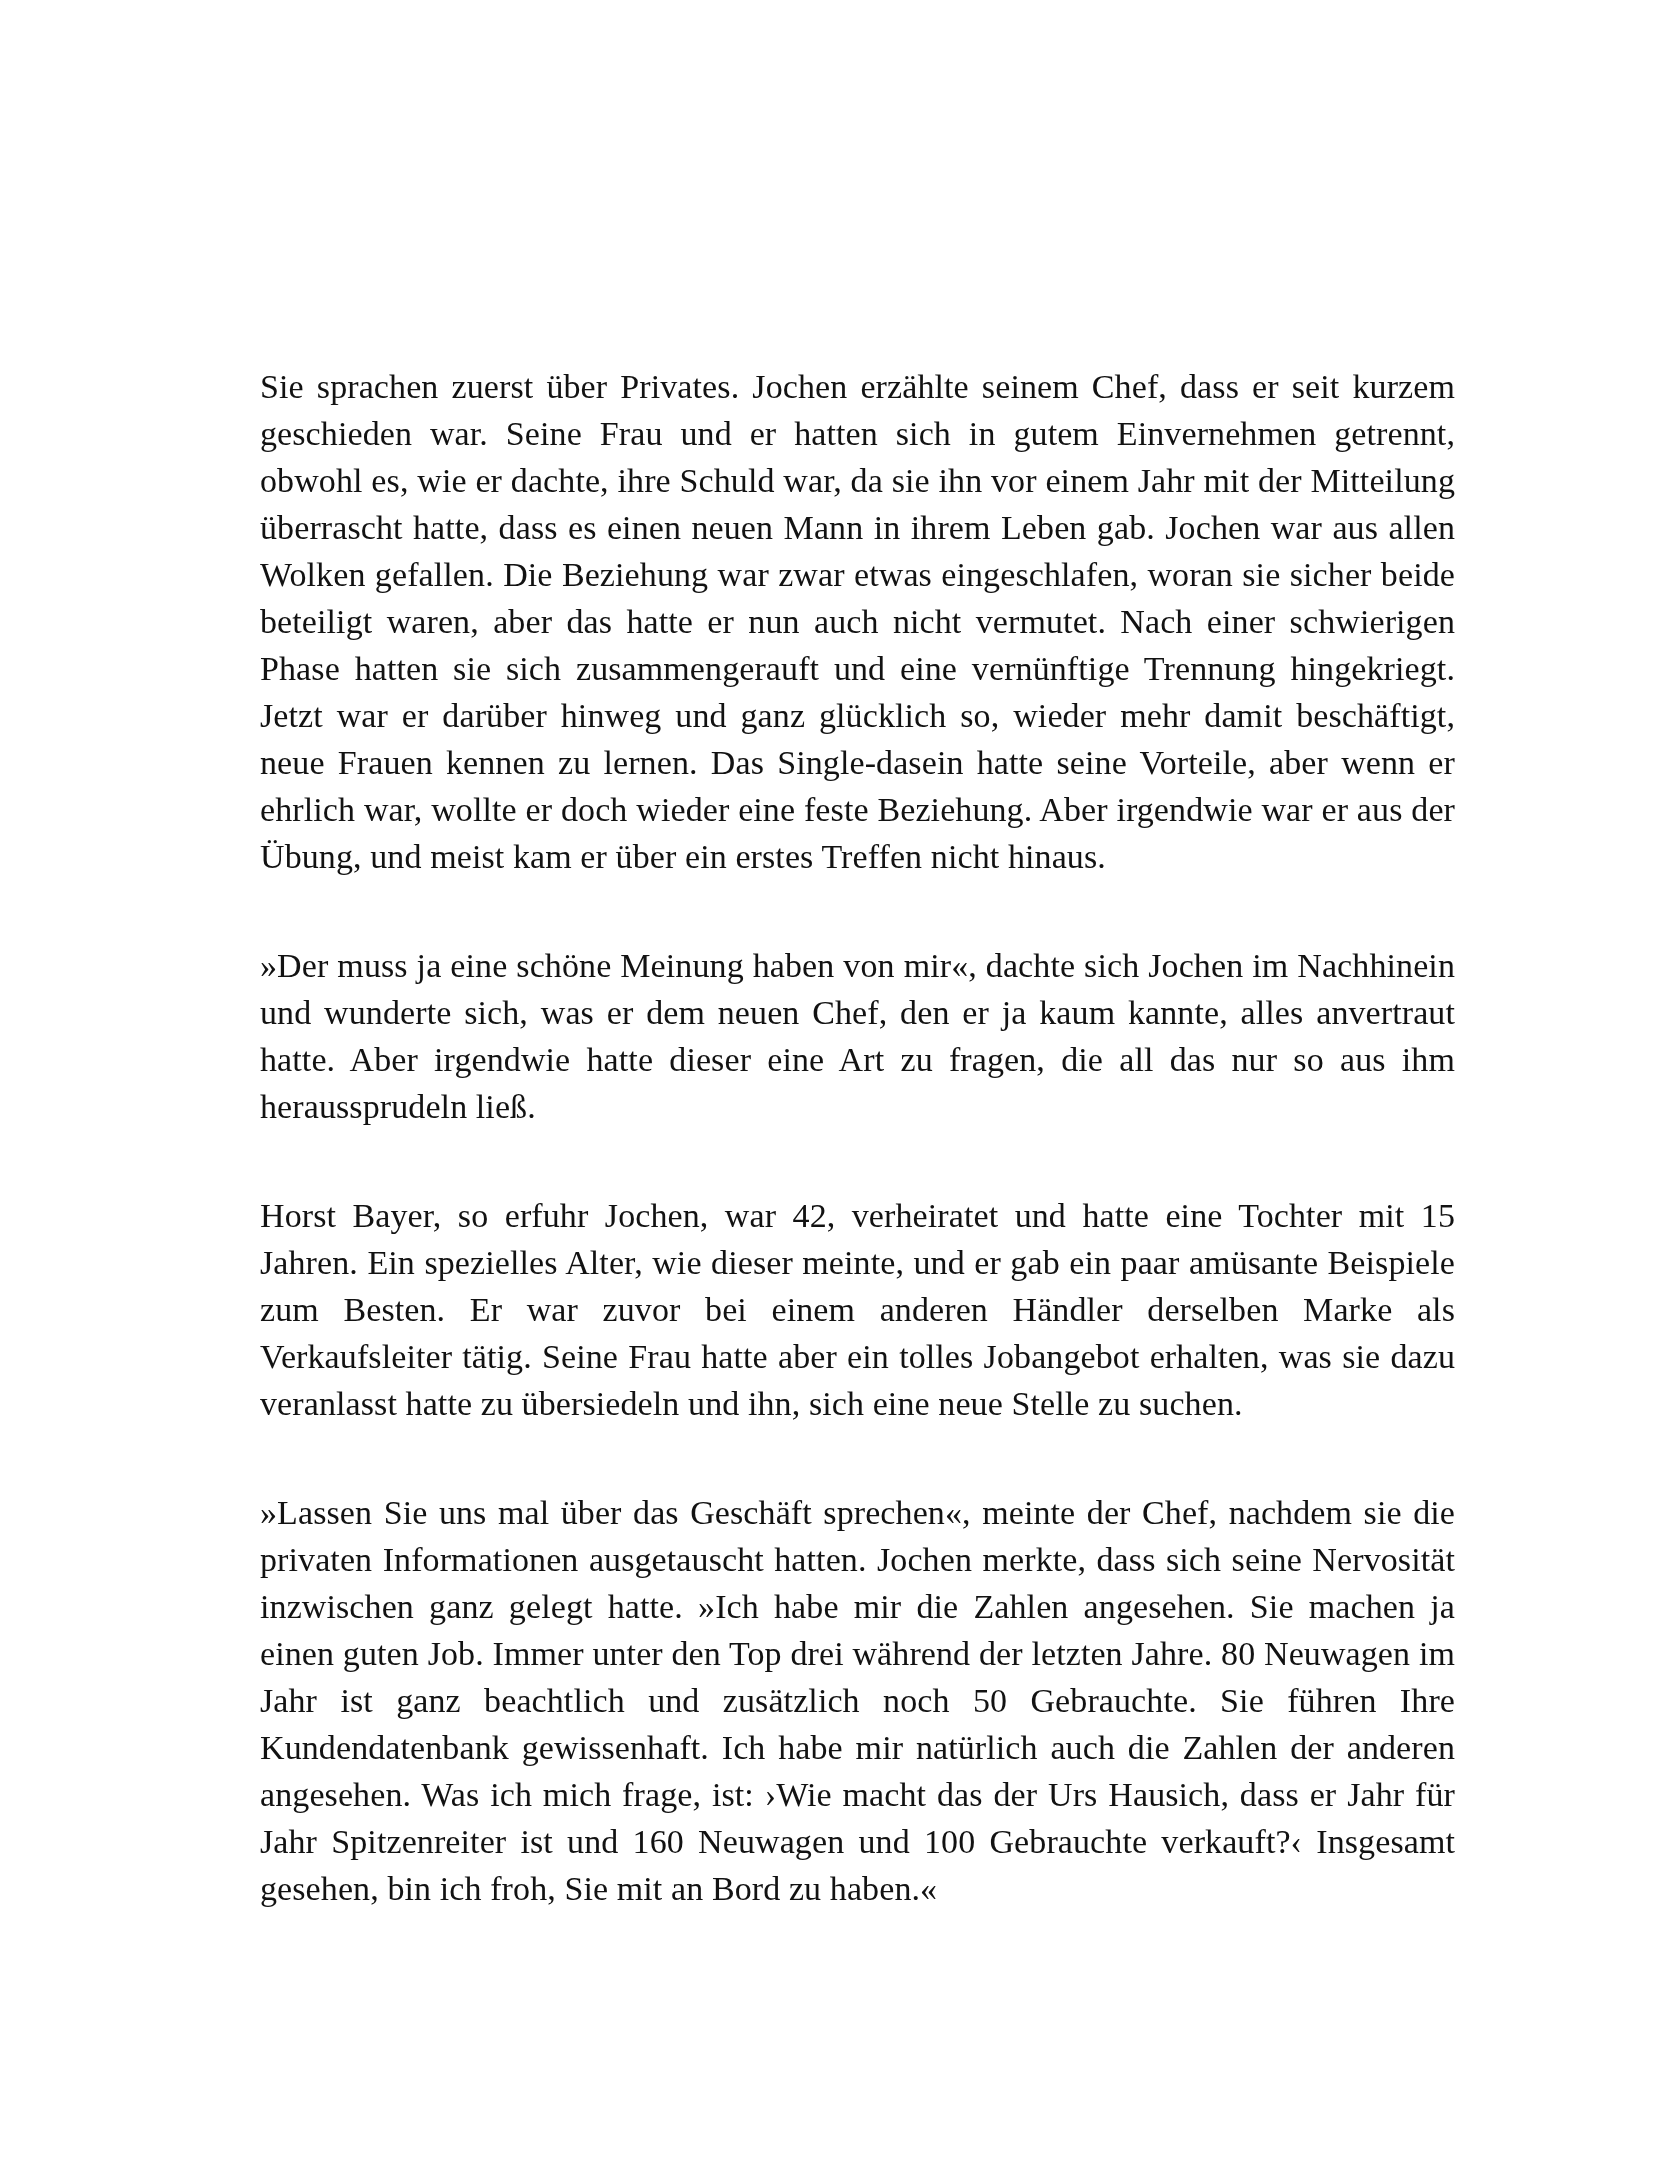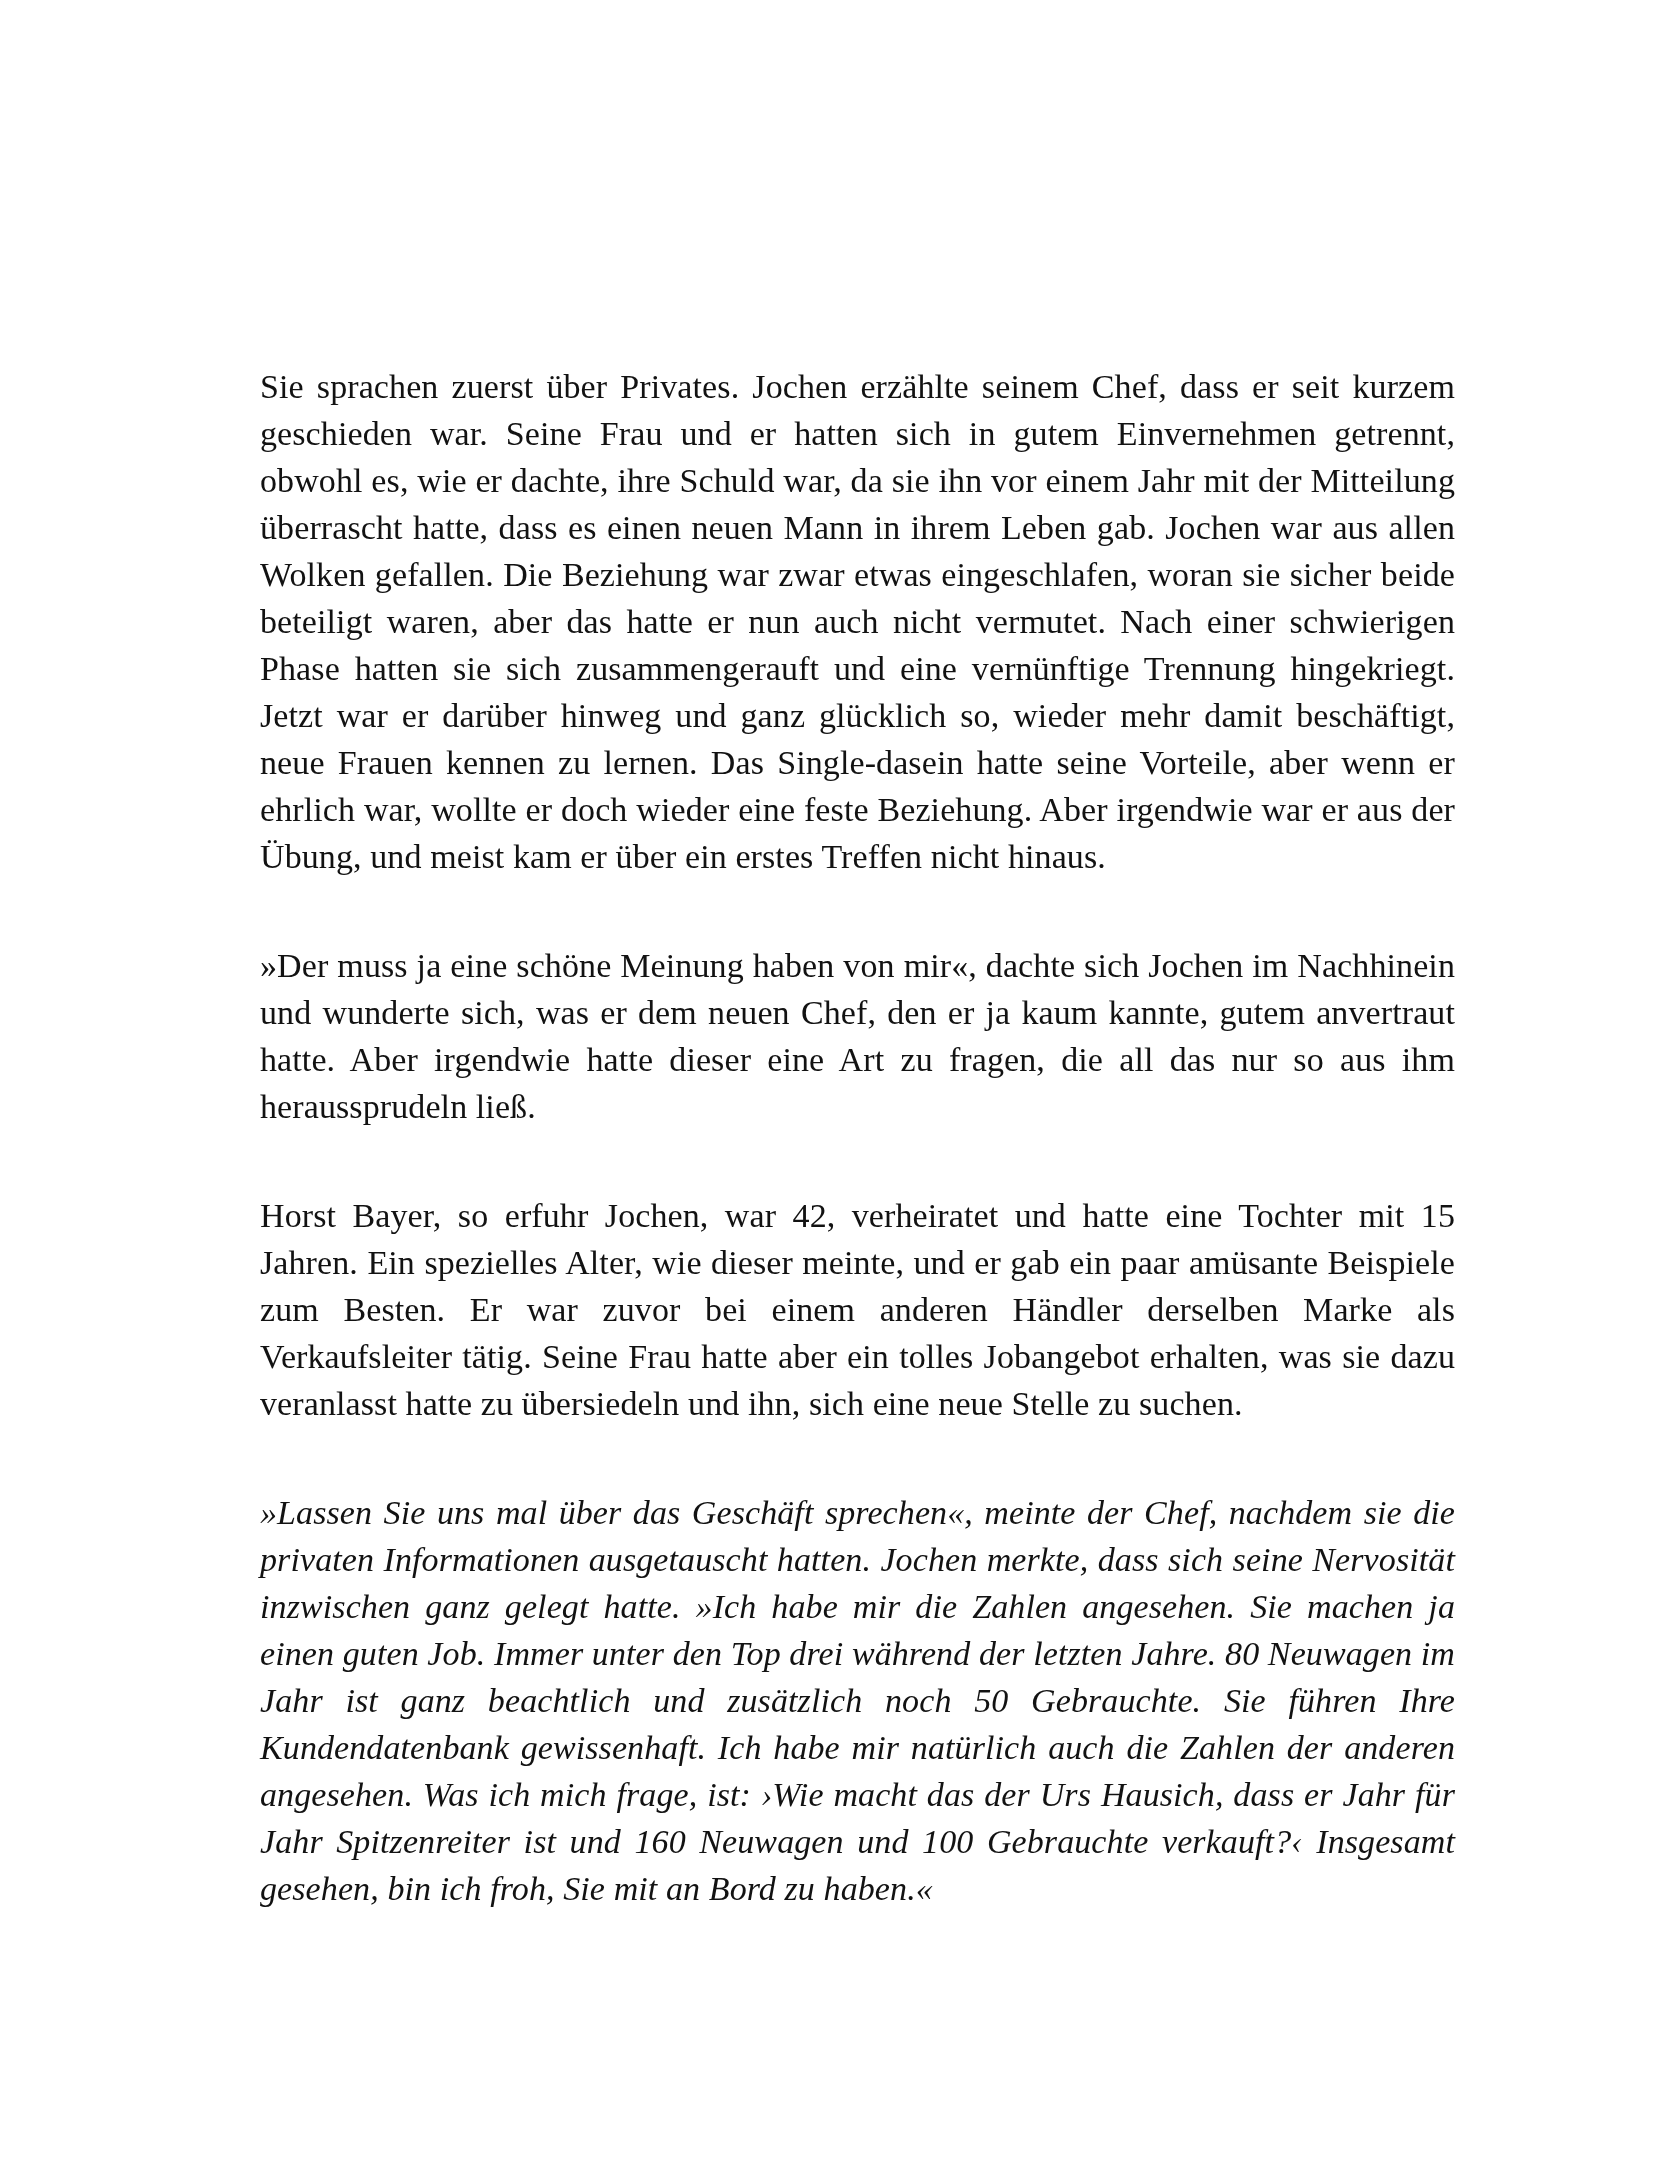--- a/index.html
+++ b/index.html
@@ -25,28 +25,27 @@
     line-height: 47px;
     text-align: justify;
     letter-spacing: 0.1px;
   }
   .body-text p {
     margin: 0 0 62px 0;
     padding: 0;
   }
   .body-text p:last-child {
     margin-bottom: 0;
-    font-style: italic;
   }
 </style>
 </head>
 <body>
 
 <div class="page">
   <div class="body-text">
     <p>Sie sprachen zuerst über Privates. Jochen erzählte seinem Chef, dass er seit kurzem geschieden war. Seine Frau und er hatten sich in gutem Einvernehmen getrennt, obwohl es, wie er dachte, ihre Schuld war, da sie ihn vor einem Jahr mit der Mitteilung überrascht hatte, dass es einen neuen Mann in ihrem Leben gab. Jochen war aus allen Wolken gefallen. Die Beziehung war zwar etwas eingeschlafen, woran sie sicher beide beteiligt waren, aber das hatte er nun auch nicht vermutet. Nach einer schwierigen Phase hatten sie sich zusammengerauft und eine vernünftige Trennung hingekriegt. Jetzt war er darüber hinweg und ganz glücklich so, wieder mehr damit beschäftigt, neue Frauen kennen zu lernen. Das Single-dasein hatte seine Vorteile, aber wenn er ehrlich war, wollte er doch wieder eine feste Beziehung. Aber irgendwie war er aus der Übung, und meist kam er über ein erstes Treffen nicht hinaus.</p>
-    <p>»Der muss ja eine schöne Meinung haben von mir«, dachte sich Jochen im Nachhinein und wunderte sich, was er dem neuen Chef, den er ja kaum kannte, gutem anvertraut hatte. Aber irgendwie hatte dieser eine Art zu fragen, die all das nur so aus ihm heraussprudeln ließ.</p>
+    <p>»Der muss ja eine schöne Meinung haben von mir«, dachte sich Jochen im Nachhinein und wunderte sich, was er dem neuen Chef, den er ja kaum kannte, alles anvertraut hatte. Aber irgendwie hatte dieser eine Art zu fragen, die all das nur so aus ihm heraussprudeln ließ.</p>
     <p>Horst Bayer, so erfuhr Jochen, war 42, verheiratet und hatte eine Tochter mit 15 Jahren. Ein spezielles Alter, wie dieser meinte, und er gab ein paar amüsante Beispiele zum Besten. Er war zuvor bei einem anderen Händler derselben Marke als Verkaufsleiter tätig. Seine Frau hatte aber ein tolles Jobangebot erhalten, was sie dazu veranlasst hatte zu übersiedeln und ihn, sich eine neue Stelle zu suchen.</p>
     <p>»Lassen Sie uns mal über das Geschäft sprechen«, meinte der Chef, nachdem sie die privaten Informationen ausgetauscht hatten. Jochen merkte, dass sich seine Nervosität inzwischen ganz gelegt hatte. »Ich habe mir die Zahlen angesehen. Sie machen ja einen guten Job. Immer unter den Top drei während der letzten Jahre. 80 Neuwagen im Jahr ist ganz beachtlich und zusätzlich noch 50 Gebrauchte. Sie führen Ihre Kundendatenbank gewissenhaft. Ich habe mir natürlich auch die Zahlen der anderen angesehen. Was ich mich frage, ist: ›Wie macht das der Urs Hausich, dass er Jahr für Jahr Spitzenreiter ist und 160 Neuwagen und 100 Gebrauchte verkauft?‹ Insgesamt gesehen, bin ich froh, Sie mit an Bord zu haben.«</p>
   </div>
 
 </div>
 
 
 </body></html>

